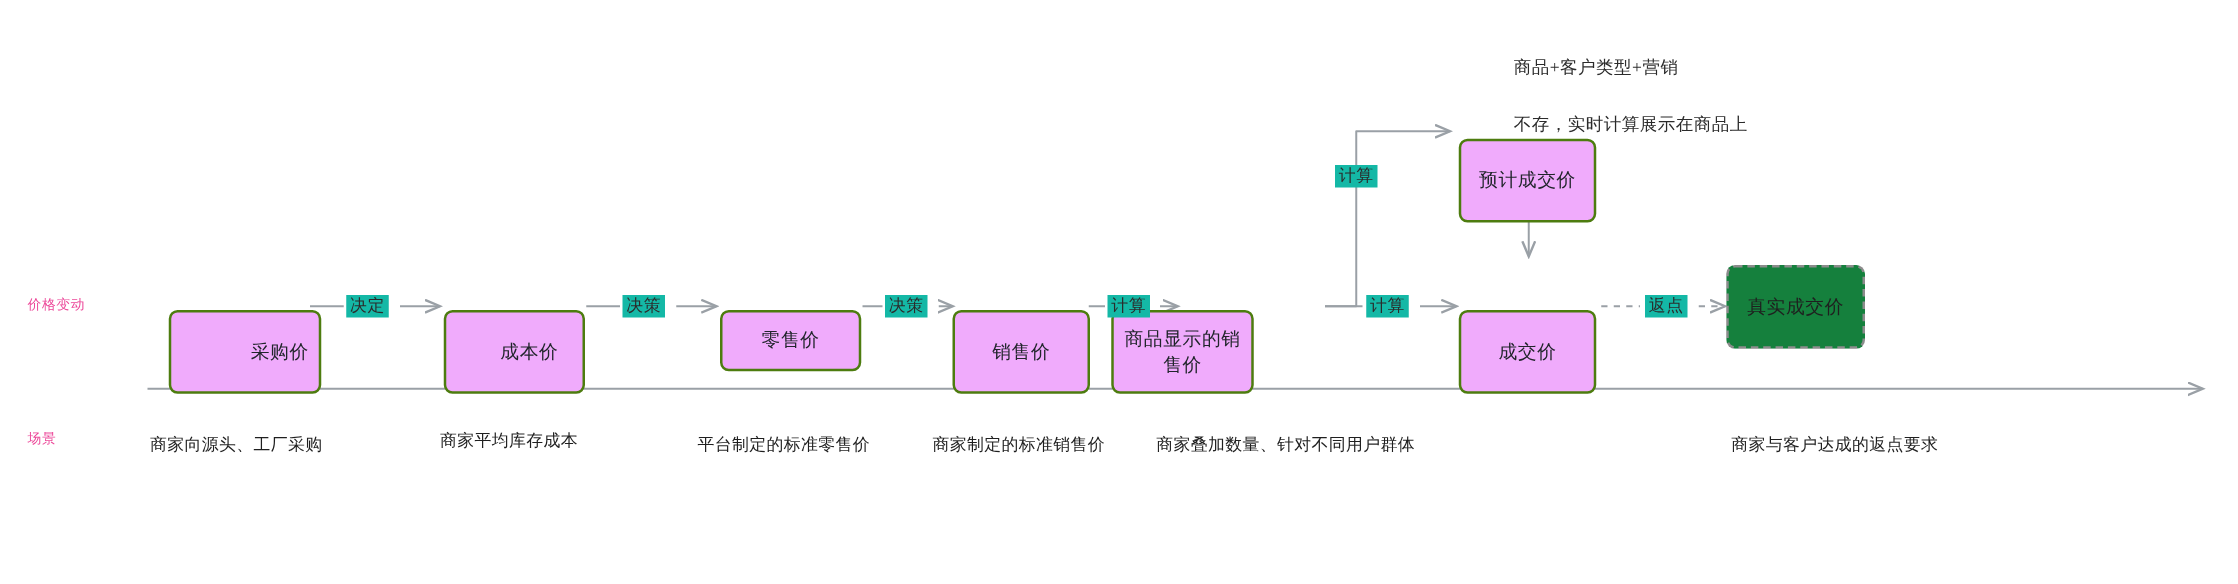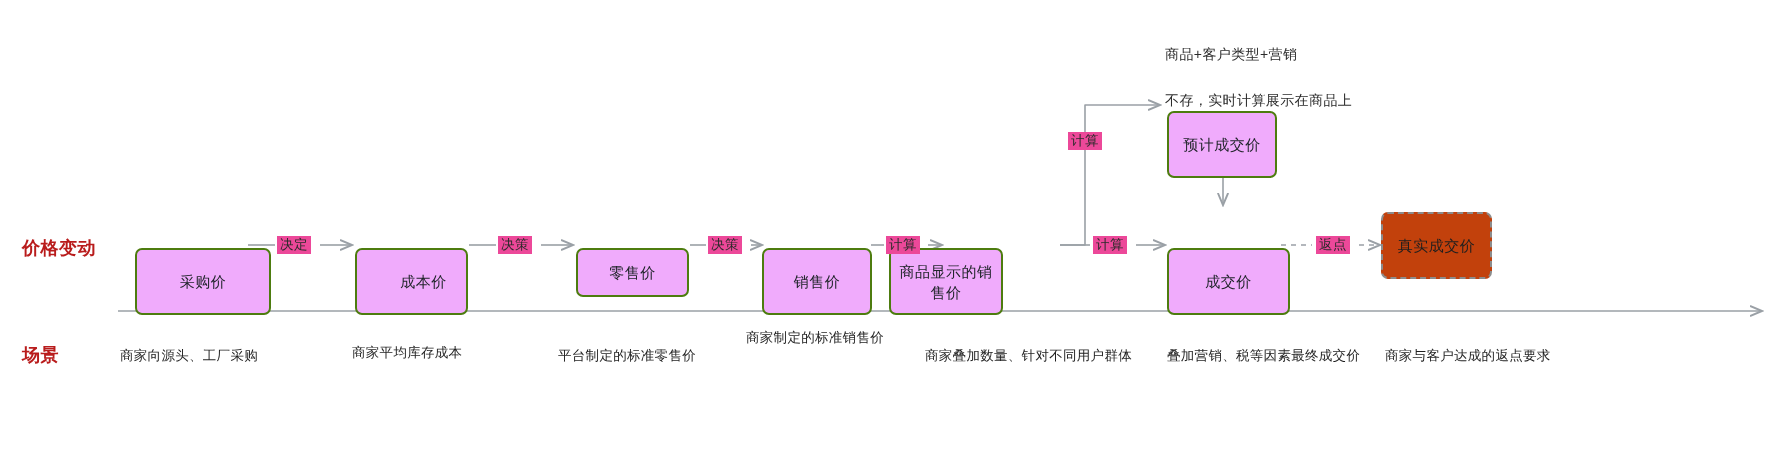--- a/index.html
+++ b/index.html
@@ -34,39 +34,38 @@
     border-radius: 7px;
     padding: 4px 8px;
   }
   .node.blue {
     background: #f0abfc;
     border: 2px solid #4d7c0f;
     color: #21252b;
     margin-top: 36px;
   }
   .node.grey {
-    background: #c2410c;
+    background: #15803d;
     border: 2px dashed #8c8c8c;
     color: #1f1f1f;
   }
   .row-label {
     position: absolute;
-    font-size: 18px;
+    font-size: 11px;
     letter-spacing: 0.5px;
-    color: #b91c1c;
+    color: #ec4899;
     white-space: nowrap;
-    font-weight: bold;
   }
   .edge-label {
     position: absolute;
     font-size: 13.5px;
     letter-spacing: 0.5px;
     color: #2b2b2b;
     white-space: nowrap;
-    background: #ec4899;
+    background: #14b8a6;
     padding: 0 3px;
   }
   .annotation {
     position: absolute;
     font-size: 14px;
     line-height: 23px;
     letter-spacing: 0.4px;
     color: #2b2b2b;
     white-space: pre-line;
   }
@@ -126,21 +125,21 @@
 
     <line x1="1060" y1="245" x2="1090" y2="245" stroke="#9aa0a6" stroke-width="1.6"></line>
     <line x1="1136" y1="245" x2="1165" y2="245" stroke="#9aa0a6" stroke-width="1.6" marker-end="url(#arrow)"></line>
 
     <line x1="1281" y1="245" x2="1312" y2="245" stroke="#9aa0a6" stroke-width="1.6" stroke-dasharray="5 5"></line>
     <line x1="1359" y1="245" x2="1380" y2="245" stroke="#9aa0a6" stroke-width="1.6" stroke-dasharray="5 5" marker-end="url(#arrow)"></line>
 
     <line x1="118" y1="311" x2="1762" y2="311" stroke="#9aa0a6" stroke-width="1.6" marker-end="url(#arrow)"></line>
   </svg>
 
-  <div class="node blue" style="left:135px; top:212px; width:136px; height:67px;">
+  <div class="node blue" style="left:135px; top:212px; width:122px; height:67px;justify-content:flex-end;">
     <span>采购价</span>
   </div>
 
   <div class="node blue" style="left:355px; top:212px; width:113px; height:67px;padding-left:32px;">
     <span>成本价</span>
   </div>
 
   <div class="node blue" style="left:576px; top:212px; width:113px; height:49px;">
     <span>零售价</span>
   </div>
@@ -150,21 +149,21 @@
   </div>
 
   <div class="node blue" style="left:889px; top:212px; width:114px; height:67px;">
     <span>商品显示的销售价</span>
   </div>
 
   <div class="node blue" style="left:1167px; top:75px; width:110px; height:67px;">
     <span>预计成交价</span>
   </div>
 
-  <div class="node blue" style="left:1167px; top:212px; width:123px; height:67px;text-align:right;">
+  <div class="node blue" style="left:1167px; top:212px; width:110px; height:67px;text-align:right;">
     <span>成交价</span>
   </div>
 
   <div class="node grey" style="left:1381px; top:212px; width:111px; height:67px;">
     <span>真实成交价</span>
   </div>
 
   <div class="edge-label" style="left:277px; top:236px;">决定</div>
 
   <div class="edge-label" style="left:498px; top:236px;">决策</div>
@@ -172,46 +171,43 @@
   <div class="edge-label" style="left:708px; top:236px;">决策</div>
 
   <div class="edge-label" style="left:886px; top:236px;">计算</div>
 
   <div class="edge-label" style="left:1068px; top:132px;">计算</div>
 
   <div class="edge-label" style="left:1093px; top:236px;">计算</div>
 
   <div class="edge-label" style="left:1316px; top:236px;">返点</div>
 
-  <div class="annotation" style="left:1165px; top:20px;">
+  <div class="annotation" style="left:1211px; top:20px;font-family:Liberation Serif, serif;">
     <div>商品+客户类型+营销</div>
     <div>不存，实时计算展示在商品上</div>
   </div>
 
   <div class="scene-label" style="left:120px; top:347px;">
     <b>商家</b><span>向源头、工厂采购</span>
   </div>
 
   <div class="scene-label" style="left:352px; top:344px;">
     <b>商家</b><span>平均库存成本</span>
   </div>
 
   <div class="scene-label" style="left:558px; top:347px;">
     <b>平台</b><span>制定的标准零售价</span>
   </div>
 
-  <div class="scene-label" style="left:746px; top:329px;">
+  <div class="scene-label" style="left:746px; top:347px;">
     <b>商家</b><span>制定的标准销售价</span>
   </div>
 
   <div class="scene-label" style="left:925px; top:347px;">
     <b>商家</b><span>叠加数量、针对不同用户群体</span>
   </div>
 
-  <div class="scene-label" style="left:1167px; top:347px;">
-    <b></b><span>叠加营销、税等因素最终成交价</span>
-  </div>
 
   <div class="scene-label" style="left:1385px; top:347px;">
     <b></b><span>商家与客户达成的返点要求</span>
   </div>
 
 </div>
 
 </body></html>

